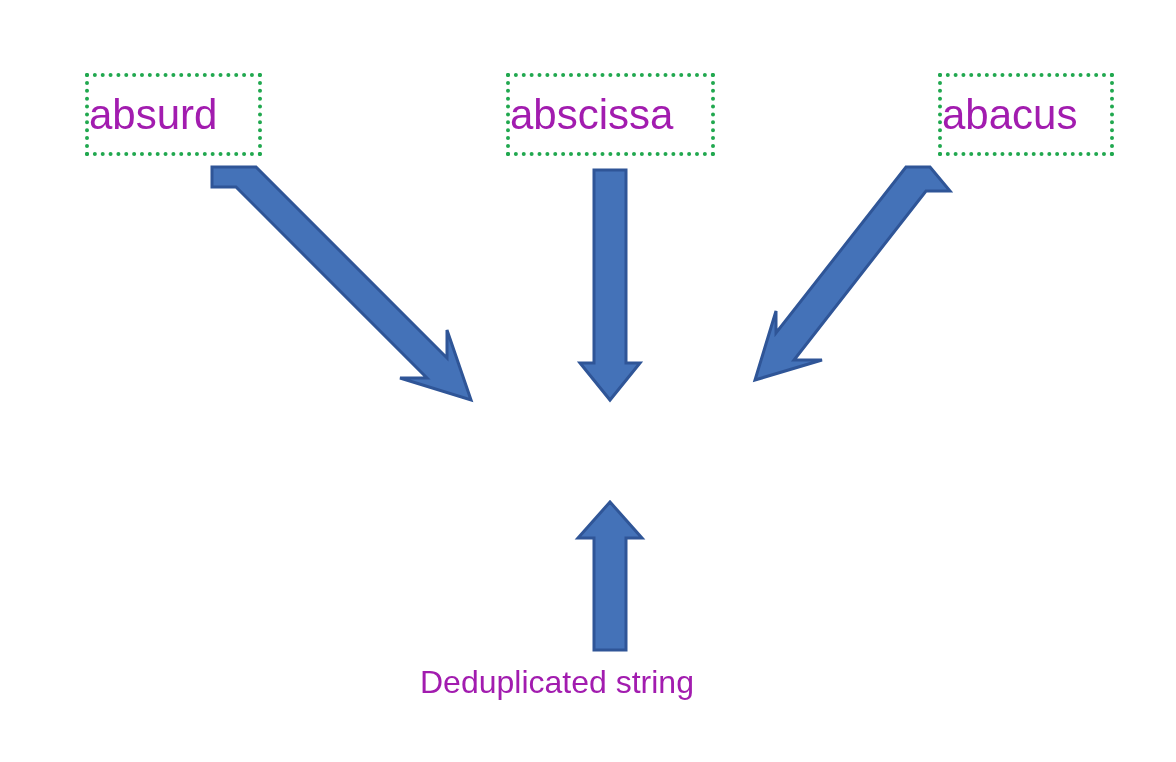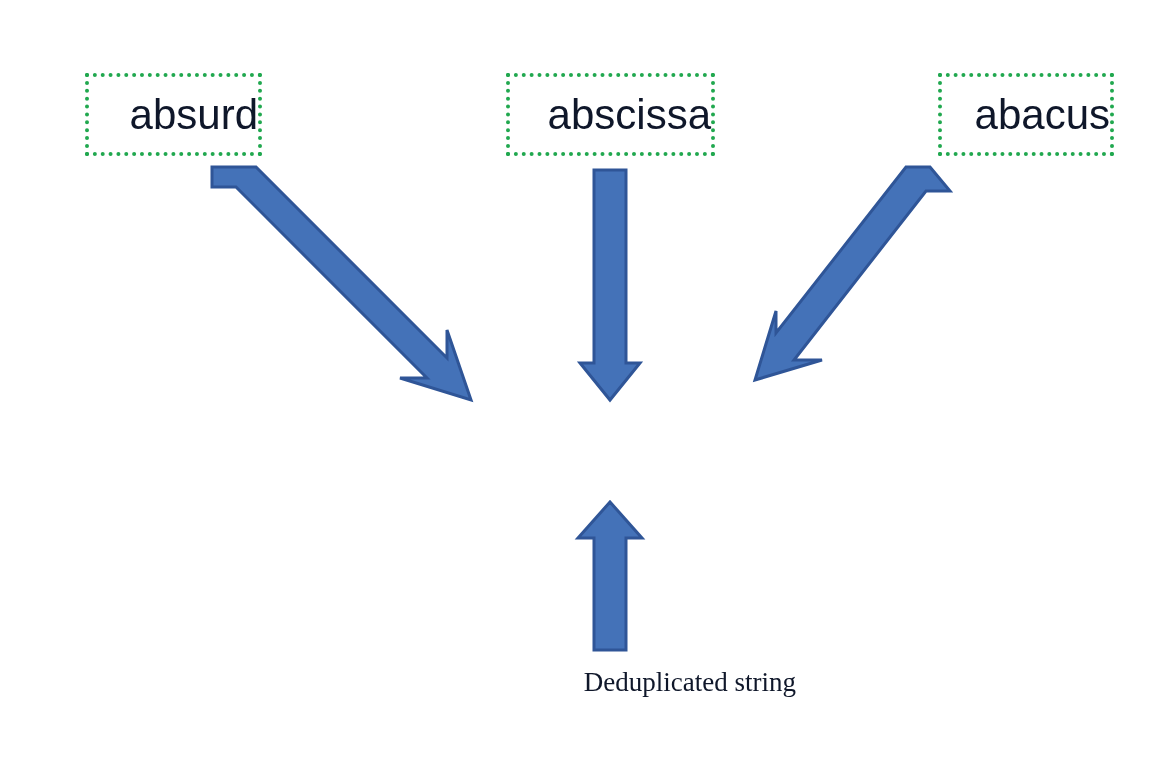--- a/index.html
+++ b/index.html
@@ -24,40 +24,39 @@
     left: 0;
     top: 0;
     width: 1176px;
     height: 762px;
   }
   .node {
     position: absolute;
     box-sizing: border-box;
     display: flex;
     align-items: center;
-    justify-content: flex-end;
-    color: #0f172a;
+    justify-content: flex-start;
+    color: #a21caf;
     line-height: 1.0;
     white-space: nowrap;
   }
   .node-text {
     display: block;
   }
   .boxed-source {
     border: 4px dotted #21a84f;
     font-size: 42px;
   }
   .boxed-result {
     border: 4px dotted #ff0000;
     font-size: 42px;
   }
   .plain-label {
     border: none;
-    font-size: 27px;
-    font-family: Liberation Serif, serif;
+    font-size: 32px;
   }
   #node-absurd   { left: 85px;  top: 73px;  width: 177px; height: 83px; }
   #node-abscissa { left: 506px; top: 73px;  width: 209px; height: 83px; }
   #node-abacus   { left: 938px; top: 73px;  width: 176px; height: 83px; }
   #node-result   { left: 415px; top: 410px; width: 385px; height: 82px; }
   #node-caption  { left: 420px; top: 655px; width: 376px; height: 54px; }
 </style>
 </head>
 <body>
 

